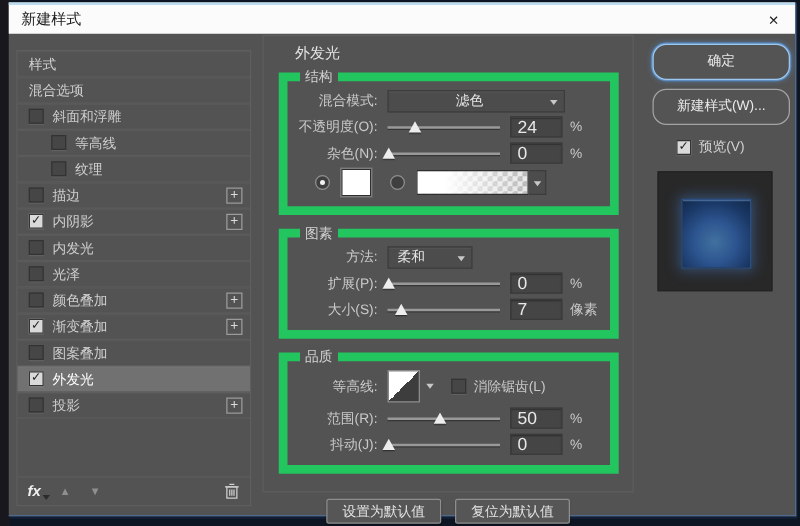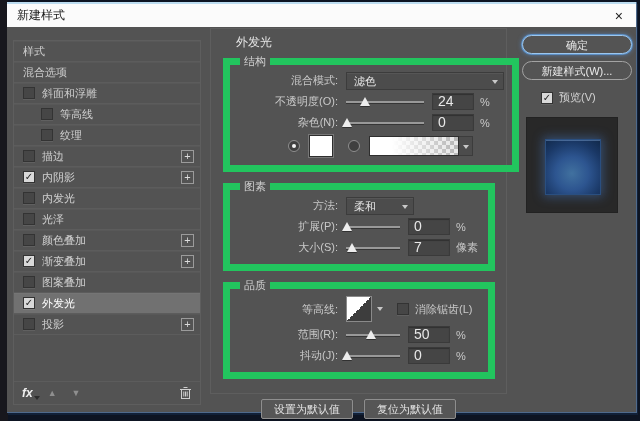--- a/index.html
+++ b/index.html
@@ -61,21 +61,21 @@
   
   .main {
     position:absolute; left:203px; top:1px; width:297px; height:366px;
     border:1px solid #5e5e5e; background:#535353; padding-top:3px;
   }
   .panel-title { font-size:12px; color:#e4e4e4; margin:2px 0 3px 25px; }
   fieldset {
     border:7px solid #22c55e; margin:0 11px 7px 12px; padding:1px 8px 6px 6px;
   }
   legend { font-size:11px; color:#d2d2d2; padding:0 4px; margin-left:4px; }
-  .frow { display:flex; align-items:center; height:21px;margin-left:36px; }
+  .frow { display:flex; align-items:center; height:21px; }
   .flbl { width:74px; text-align:right; padding-right:8px; font-size:11px; color:#c9c9c9; flex:0 0 auto; white-space:nowrap; }
   .slider { position:relative; flex:1; height:14px; margin-right:8px; cursor:pointer; }
   .slider .track { position:absolute; left:0; right:0; top:6px; height:2px; background:#999; box-shadow:0 1px 0 rgba(0,0,0,.35); }
   .slider .thumb {
     position:absolute; top:2px; margin-left:-5px;
     width:0; height:0; border-left:5px solid transparent; border-right:5px solid transparent;
     border-bottom:9px solid #ededed; filter:drop-shadow(0 1px 0 rgba(0,0,0,.4));
   }
   .valbox {
     width:42px; height:17px; background:#454545; border:1px solid #3a3a3a;
@@ -121,21 +121,21 @@
   .defaults-row { display:flex; justify-content:center; gap:11px; margin-top:20px; }
   .def-btn {
     font-size:11px; color:#e3e3e3; background:#565656; border:1px solid #8e8e8e;
     padding:2px 12px; height:20px; border-radius:2px; cursor:pointer;
     box-shadow:0 1px 1px rgba(0,0,0,.3);
   }
 
   
   .rightcol { position:absolute; left:511px; top:8px; width:118px; }
   .pill-btn {
-    display:block; width:110px; height:19px; margin:0 0 7px 4px;
+    display:block; width:110px; height:29px; margin:0 0 7px 4px;
     background:#545454; border:1px solid #a3a3a3; border-radius:11px;
     color:#e9e9e9; font-size:11px; text-align:center; line-height:19px; cursor:pointer;
   }
   .pill-btn.focused { border-color:#9cc7ee; box-shadow:0 0 0 1px #5d8fc4, 0 0 4px 1px rgba(90,150,220,.55); }
   .preview-row { display:flex; align-items:center; margin:10px 0 0 23px; }
   .preview-row .cb { margin-right:6px; }
   .preview-row span.lbl { font-size:11px; color:#d2d2d2; }
   .preview-thumb {
     width:92px; height:96px; margin:12px 0 0 8px; background:#282828;
     border:1px solid #222; position:relative;
@@ -241,21 +241,21 @@
       </div>
 
       <div class="main">
         <div class="panel-title">外发光</div>
 
         <fieldset>
           <legend>结构</legend>
 
           <div class="frow">
             <span class="flbl">混合模式:</span>
-            <div class="dropdown" style="width:158px;">
+            <div class="dropdown" style="width:142px;text-align:center;">
               <span>滤色</span>
               <span class="chev"></span>
             </div>
           </div>
 
           <div class="frow">
             <span class="flbl">不透明度(O):</span>
             <div class="slider">
               <div class="track"></div>
               <div class="thumb" style="left: 24%;"></div>

